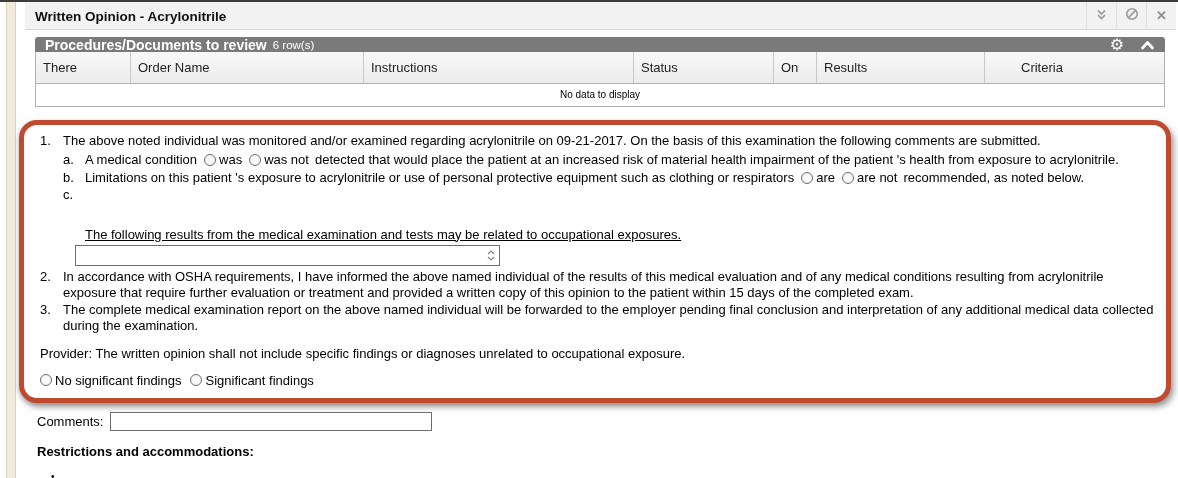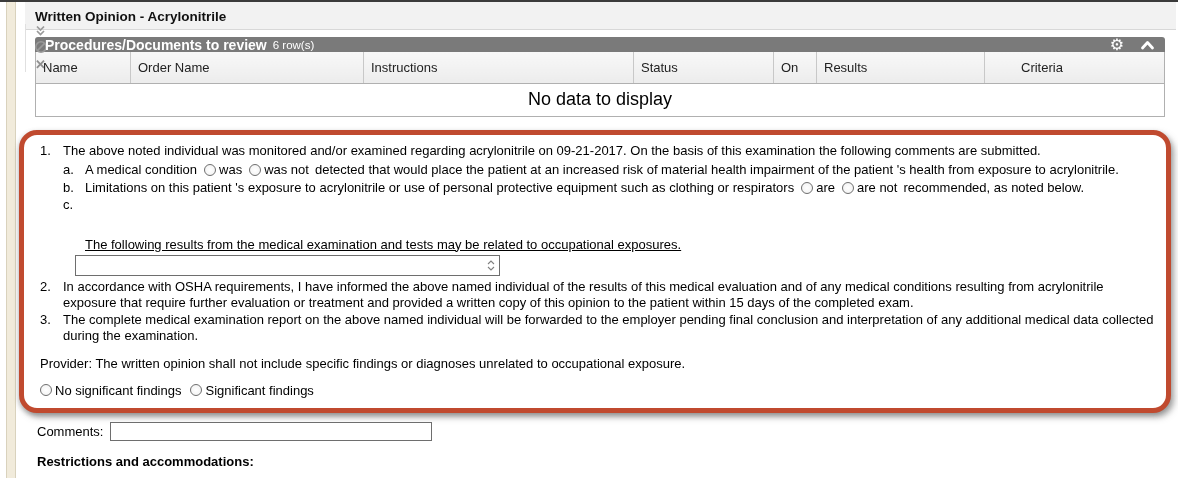--- a/index.html
+++ b/index.html
@@ -14,21 +14,21 @@
   .top-rule { position: absolute; top: 0; left: 0; width: 1178px; height: 2px; background: #3b3b3b; }
   .side-strip {
     position: absolute; top: 2px; left: 6px; width: 10px; height: 476px;
     background: #f1ebdb; border-left: 1px solid #d9d2bd; border-right: 1px solid #d9d2bd;
   }
   .content { position: absolute; left: 25px; top: 2px; width: 1151px; }
 
   
   .titlebar {
     display: flex; align-items: stretch; height: 28px;
-    background: #f2f2f2; border-bottom: 1px solid #d8d8d8; flex-direction: column;
+    background: #f2f2f2; border-bottom: 1px solid #d8d8d8;
   }
   .titlebar-title { flex: 1; font-weight: bold; font-size: 13.5px; padding: 7px 0 0 10px; color: #111; }
   .tb-btn {
     width: 30px; display: flex; align-items: center; justify-content: center;
     border-left: 1px solid #e0e0e0; color: #9a9a9a; cursor: pointer;
   }
   .tb-x { font-size: 13px; font-weight: bold; color: #8f8f8f; }
 
   
   .panel { margin: 7px 11px 0 10px; }
@@ -43,21 +43,21 @@
   .chevron-up { cursor: pointer; display: flex; }
 
   table.grid { width: 100%; border-collapse: collapse; border: 1px solid #b0b0b0; border-top: none; }
   table.grid th {
     background: linear-gradient(#f8f8f8, #ececec);
     border-right: 1px solid #c8c8c8; border-bottom: 1px solid #b0b0b0;
     padding: 8px 7px; text-align: left; font-weight: normal; font-size: 13px; color: #222;
     cursor: pointer;
   }
   table.grid th:last-child { border-right: none; padding-left: 36px; }
-  td.empty { text-align: center; padding: 5px 6px 6px; font-size: 18px; color: #000; background: #fff; }
+  td.empty { text-align: center; padding: 5px 6px 6px; font-size: 10px; color: #000; background: #fff; }
 
   
   .highlight {
     margin: 13px 0 0 -6px; width: 1152px;
     border: 5px solid #c04a2f; border-radius: 18px;
     box-shadow: 3px 4px 6px rgba(90,90,90,.55), -1px 2px 4px rgba(120,120,120,.35);
     padding: 6px 12px 9px 13px; background: #fff;
     line-height: 15.5px;
   }
   .num-row { display: flex; margin-top: 2px; }
@@ -148,21 +148,21 @@
         <col style="width:95px">
           <col style="width:233px">
           <col style="width:270px">
         <col style="width:140px">
           <col style="width:43px">
           <col style="width:168px">
           <col>
       </colgroup>
       <thead>
         <tr>
-          <th>Name</th>
+          <th>There</th>
           <th>Order Name</th>
           <th>Instructions</th>
           <th>Status</th>
           <th>On</th>
           <th>Results</th>
           <th>Criteria</th>
         </tr>
       </thead>
       <tbody>
         <tr>

